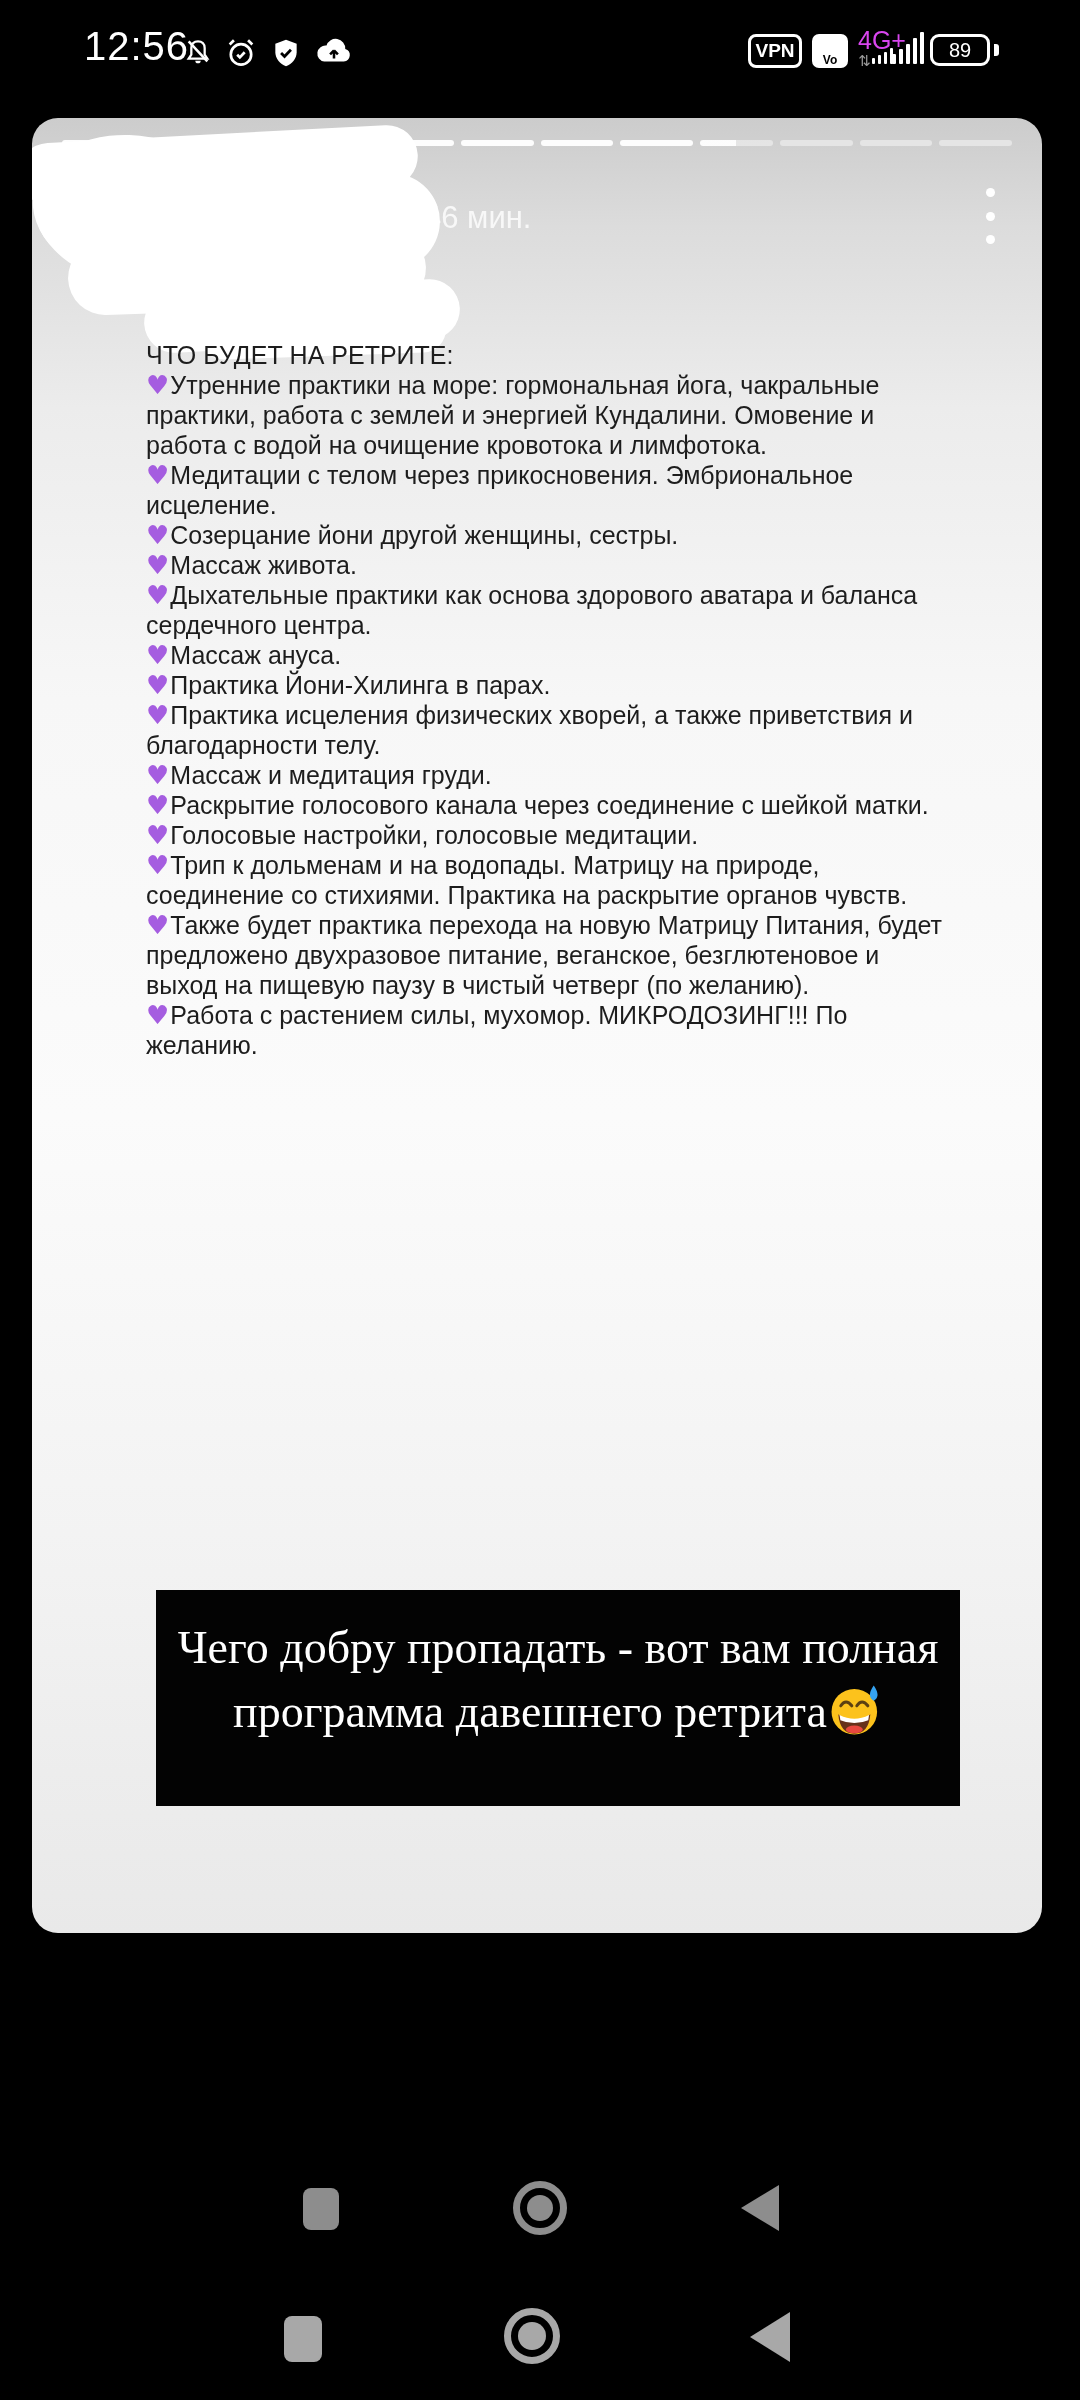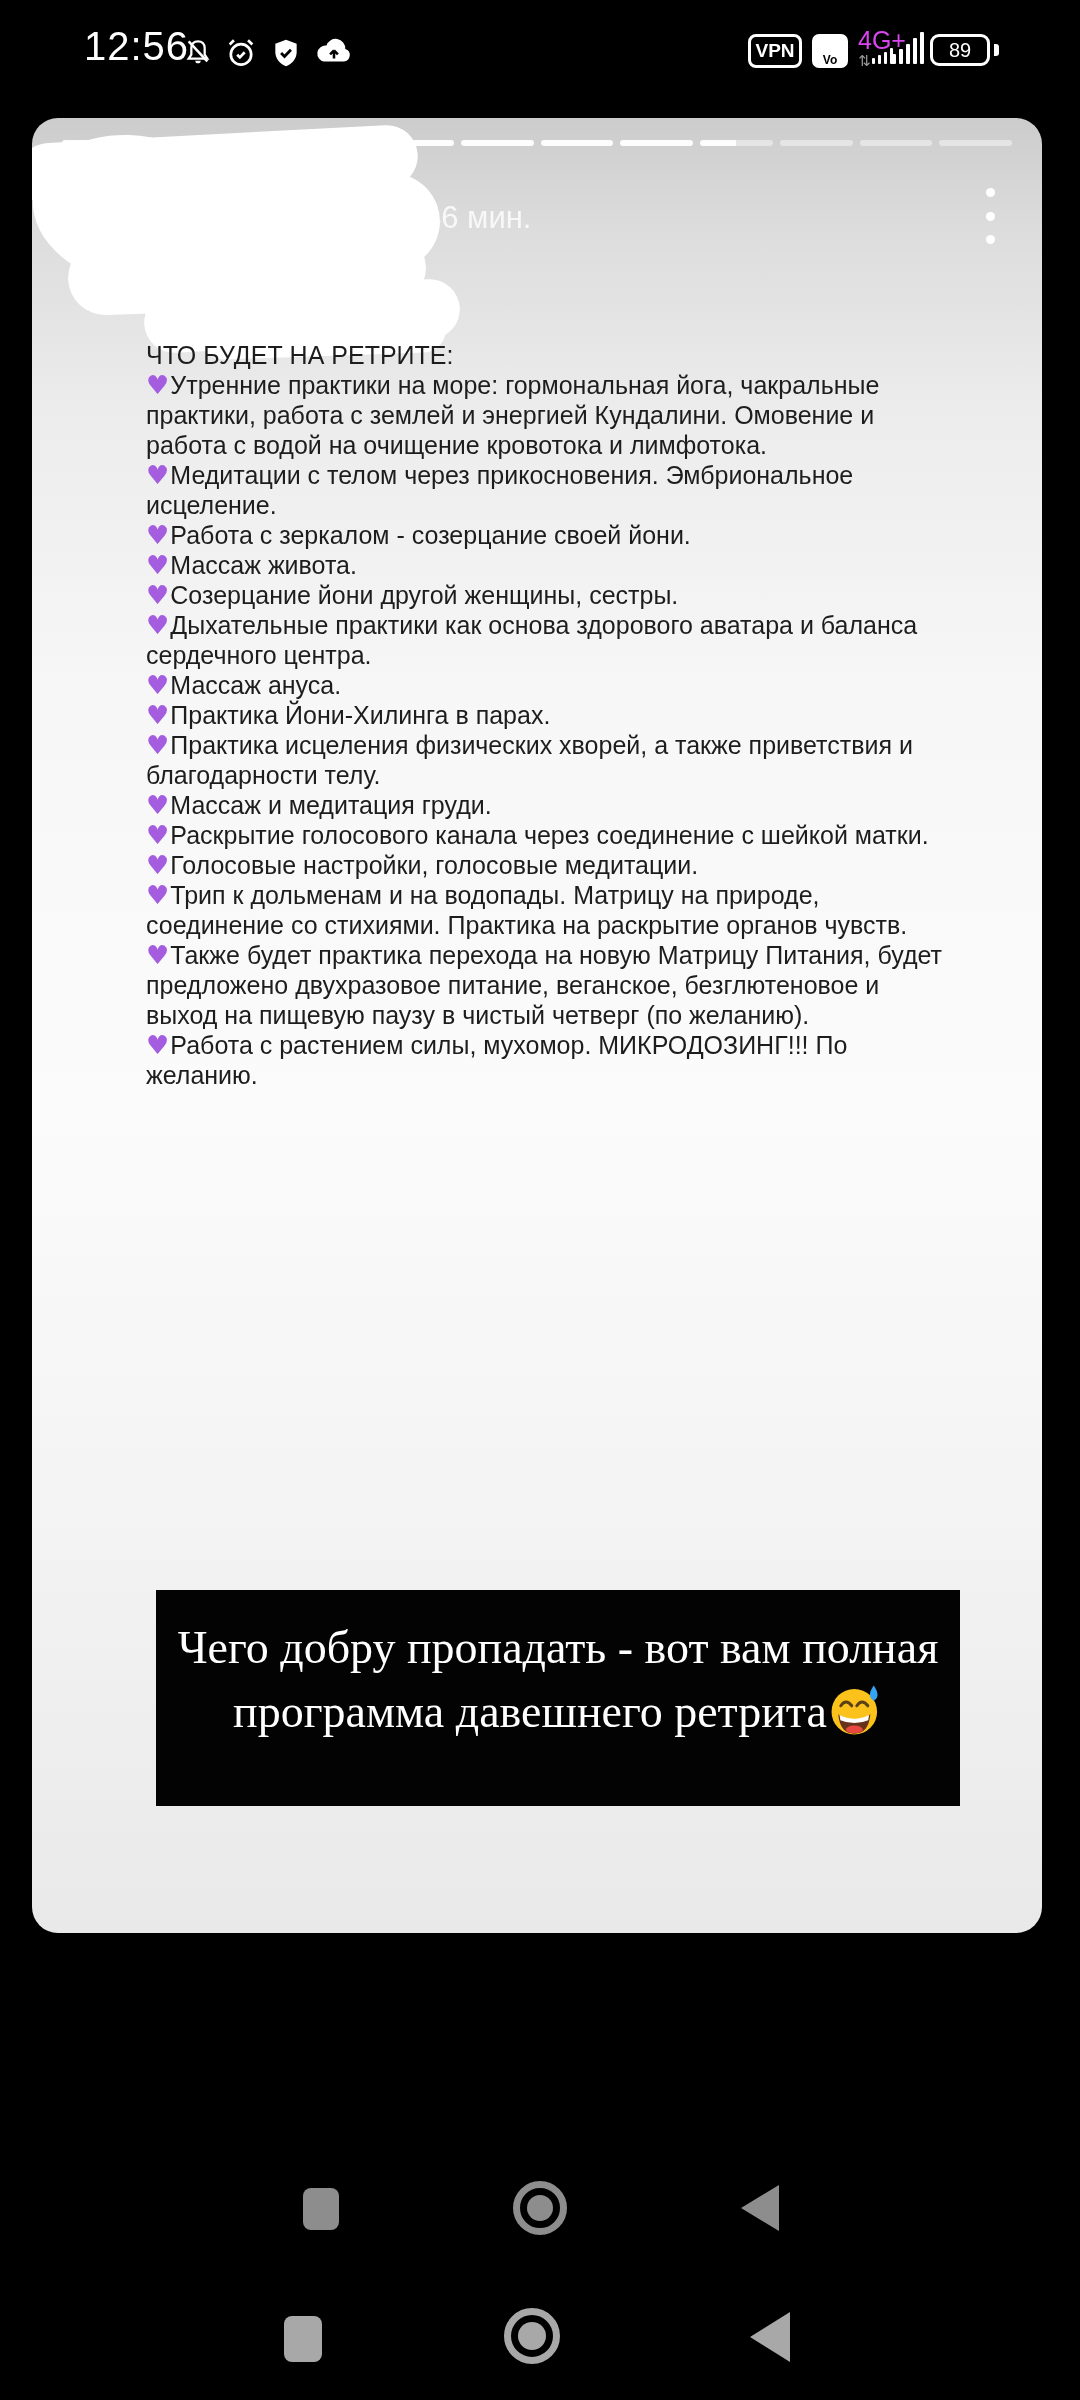--- a/index.html
+++ b/index.html
@@ -167,23 +167,22 @@
       <div class="blob" style="left:112px;top:168px;width:316px;height:60px;border-radius:30px;transform:rotate(-3deg)"></div>
       <div class="blob" style="left:168px;top:192px;width:246px;height:46px;border-radius:24px;transform:rotate(-2deg)"></div>
     </div>
 
     <div class="story-body">
       <div>ЧТО БУДЕТ НА РЕТРИТЕ:</div>
       <div>
 
       <div><span class="heart">♥</span><span>Утренние практики на море: гормональная йога, чакральные практики, работа с землей и энергией Кундалини. Омовение и работа с водой на очищение кровотока и лимфотока.</span></div>
           <div><span class="heart">♥</span><span>Медитации с телом через прикосновения. Эмбриональное исцеление.</span></div>
-          <div><span class="heart">♥</span><span>Работа с зеркалом - созерцание своей йони.</span></div>
+          <div><span class="heart">♥</span><span>Созерцание йони другой женщины, сестры.</span></div>
           <div><span class="heart">♥</span><span>Массаж живота.</span></div>
-          <div><span class="heart">♥</span><span>Созерцание йони другой женщины, сестры.</span></div>
           <div><span class="heart">♥</span><span>Дыхательные практики как основа здорового аватара  и баланса сердечного центра.</span></div>
           <div><span class="heart">♥</span><span>Массаж ануса.</span></div>
           <div><span class="heart">♥</span><span>Практика Йони-Хилинга в парах.</span></div>
           <div><span class="heart">♥</span><span>Практика исцеления физических хворей, а также приветствия и благодарности телу.</span></div>
           <div><span class="heart">♥</span><span>Массаж и медитация груди.</span></div>
           <div><span class="heart">♥</span><span>Раскрытие голосового канала через соединение с шейкой матки.</span></div>
           <div><span class="heart">♥</span><span>Голосовые настройки, голосовые медитации.</span></div>
           <div><span class="heart">♥</span><span>Трип к дольменам и на водопады. Матрицу на природе, соединение со стихиями. Практика на раскрытие органов чувств.</span></div>
           <div><span class="heart">♥</span><span>Также будет практика перехода на новую Матрицу Питания, будет предложено двухразовое питание, веганское, безглютеновое и выход на пищевую паузу в чистый четверг (по желанию).</span></div>
           <div><span class="heart">♥</span><span>Работа с растением силы, мухомор. МИКРОДОЗИНГ!!! По желанию.</span></div>

